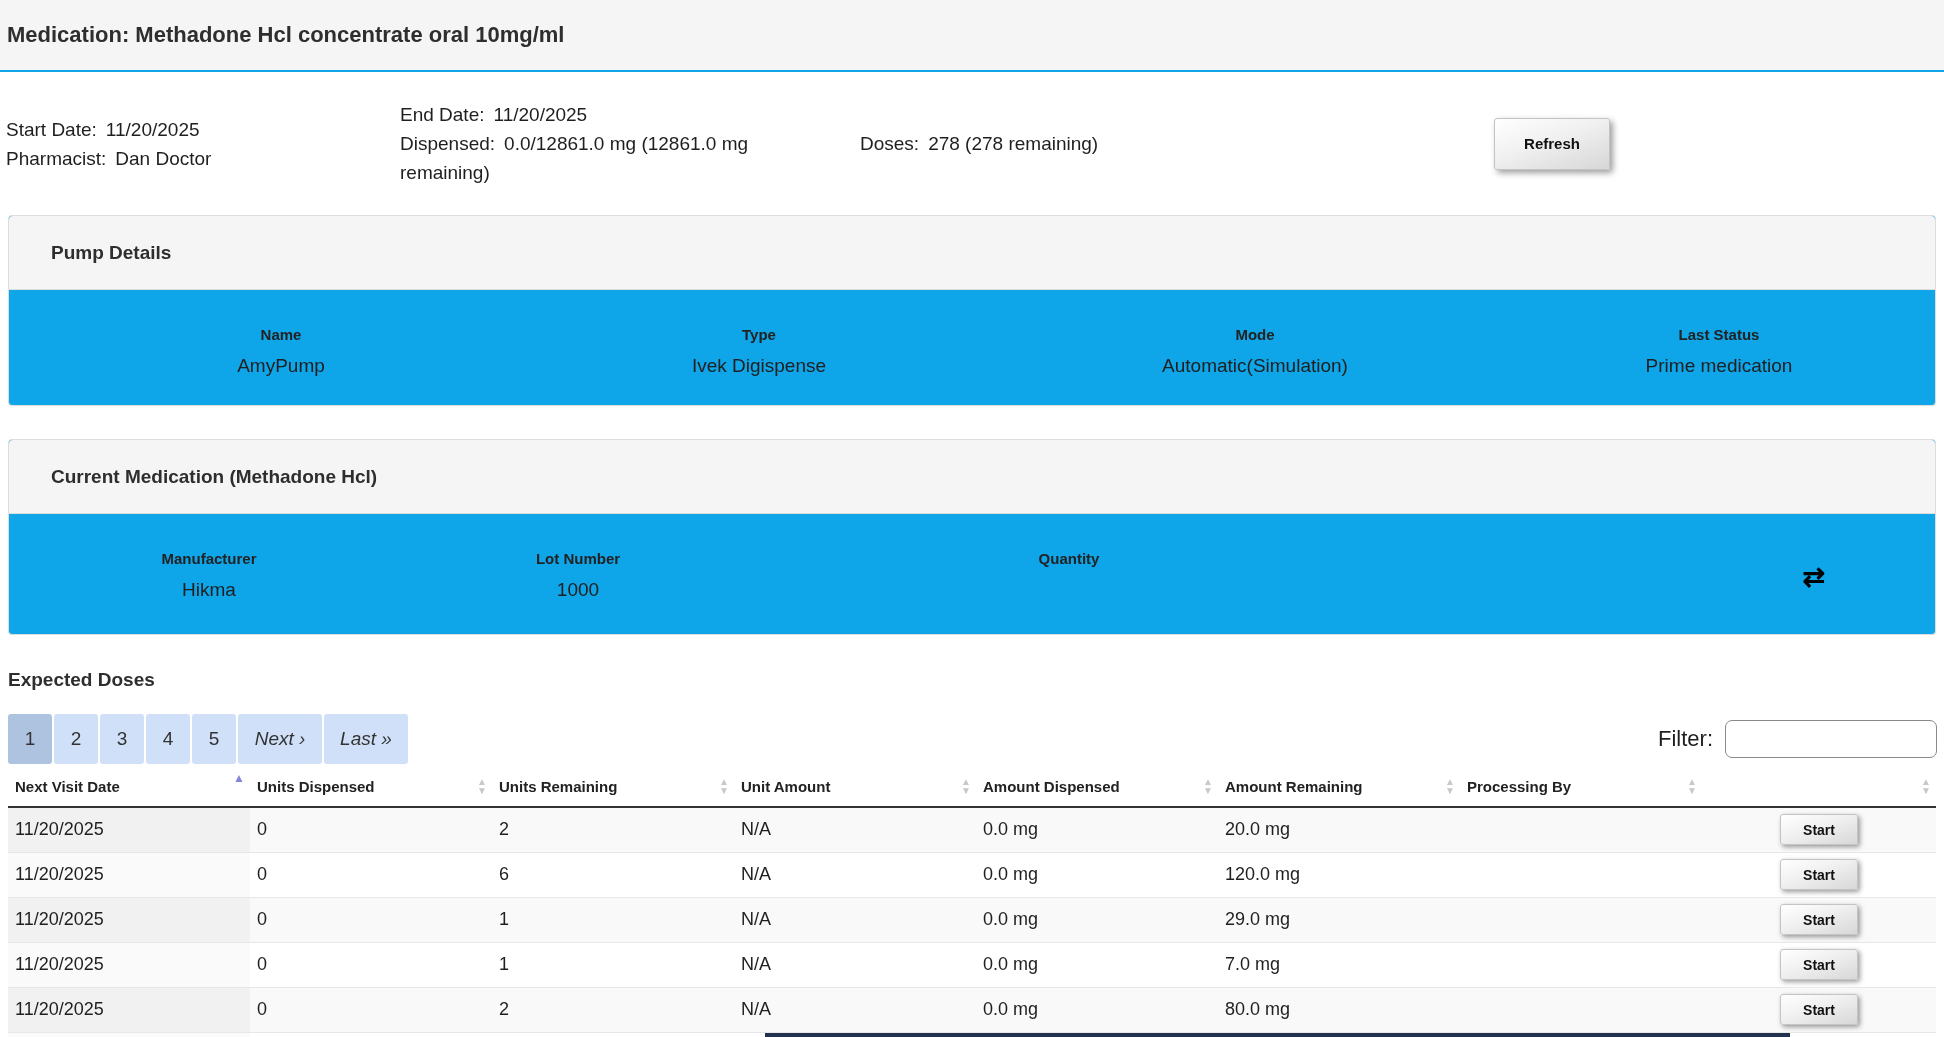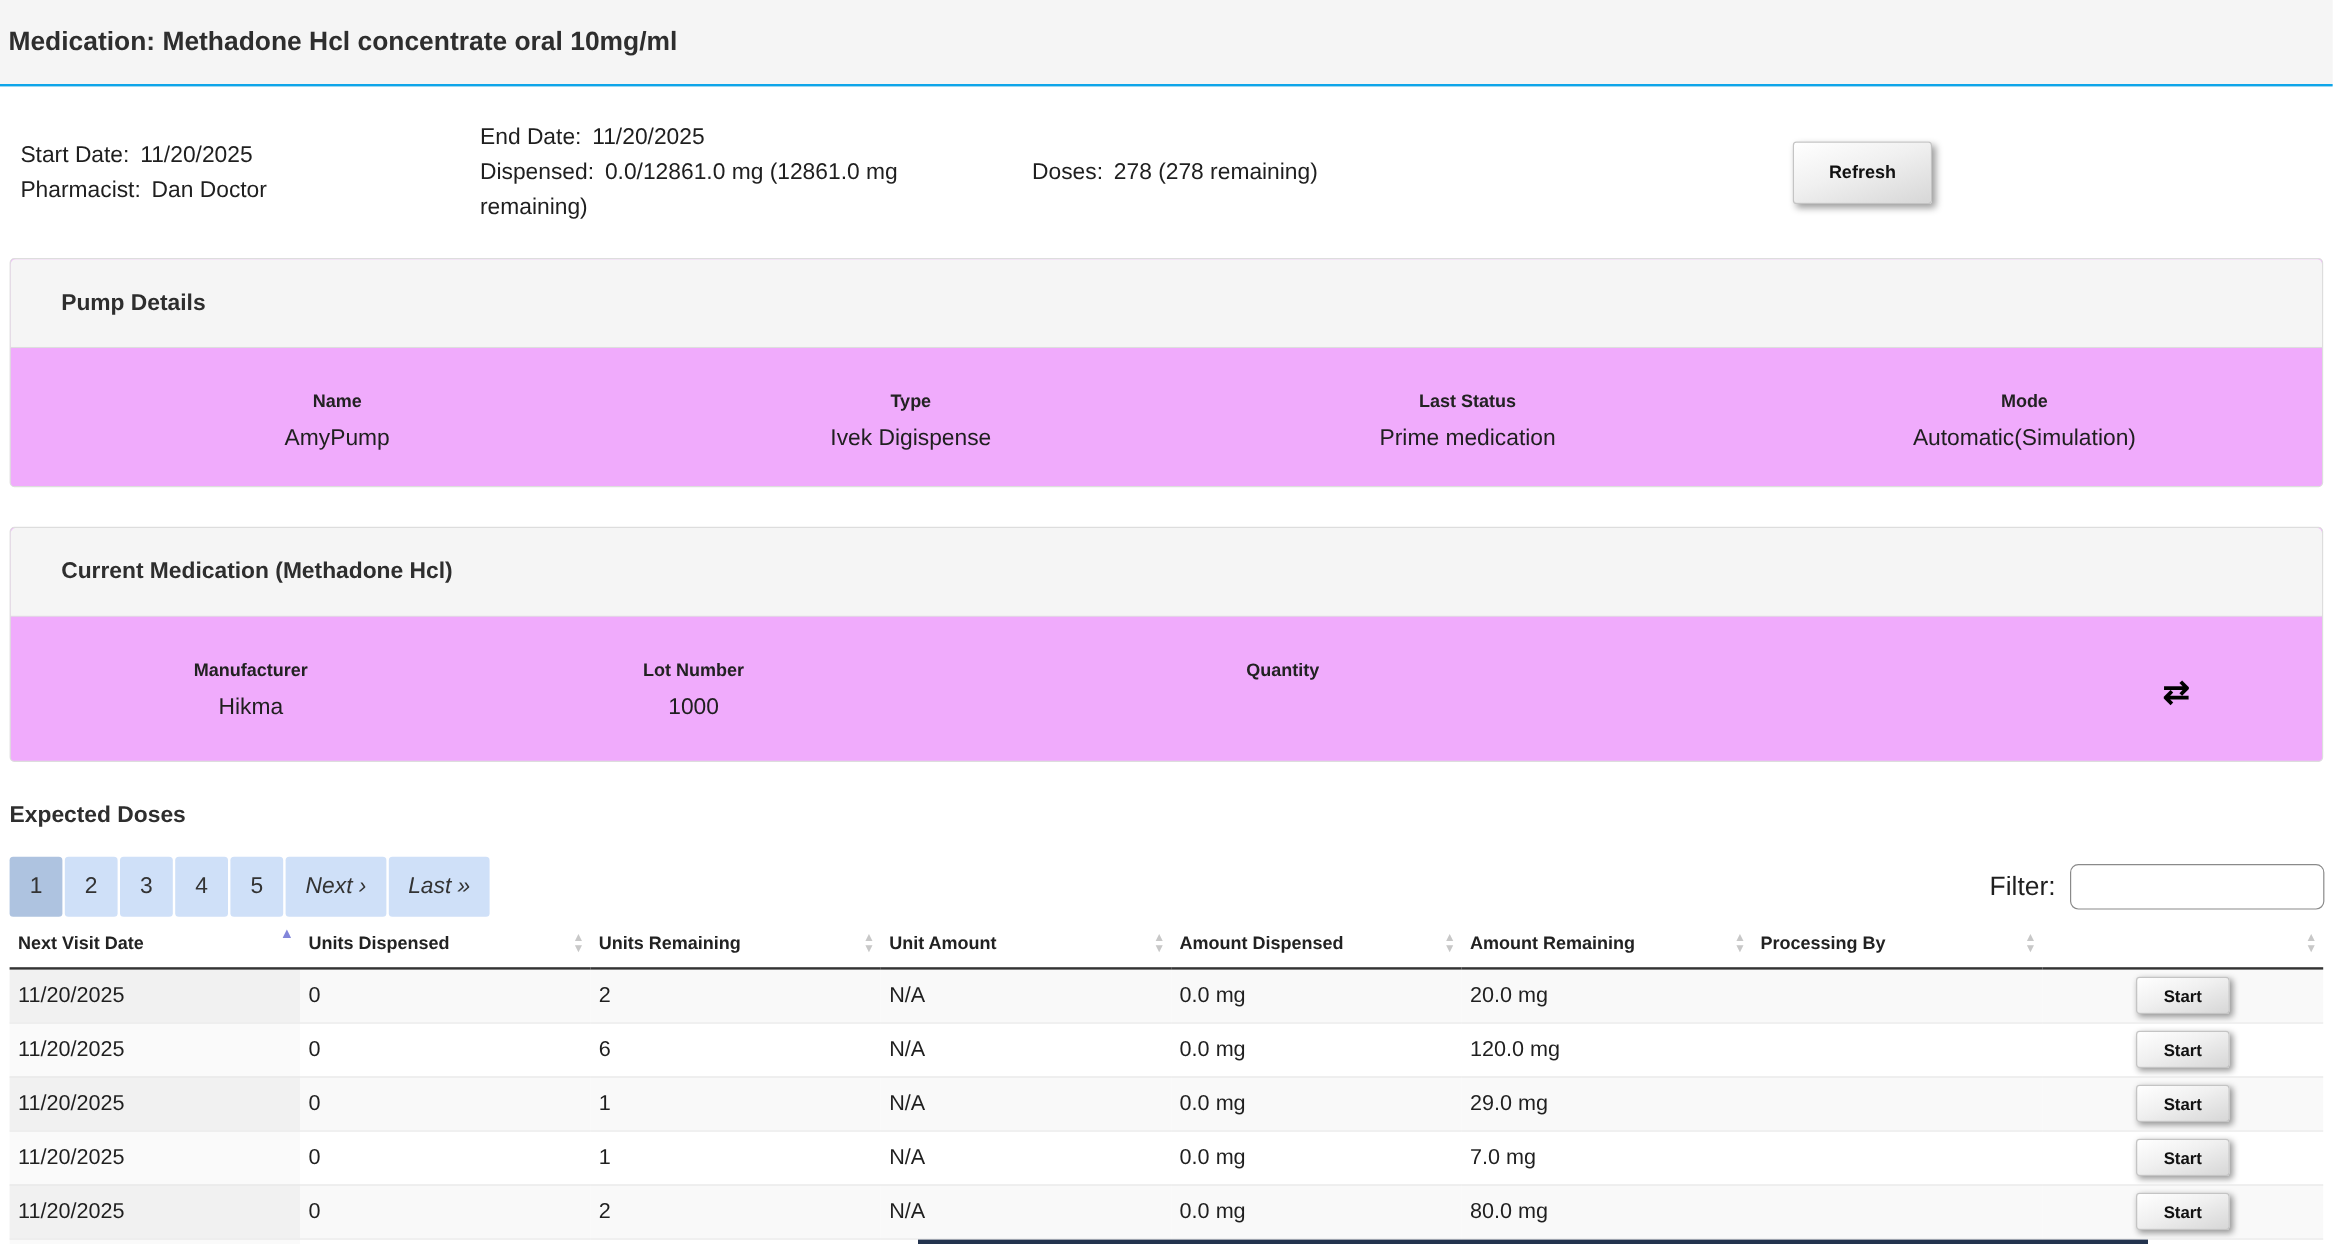--- a/index.html
+++ b/index.html
@@ -6,32 +6,32 @@
   html,body { width:1944px; height:1037px; overflow:hidden; background:#fff;
     font-family:"Liberation Sans", sans-serif; color:#1f1f1f; }
 
   
   .title-bar { height:72px; background:#f5f5f5; border-bottom:2px solid #0ea5e9;
     display:flex; align-items:center; padding-left:7px; }
   .title-bar h1 { font-size:22px; font-weight:700; color:#2e2e2e; }
 
   
   .info { height:143px; display:flex; align-items:center; font-size:19px; line-height:29px; }
-  .info .col1 { width:400px; padding-left:17px; }
+  .info .col1 { width:400px; padding-left:6px; }
   .info .col2 { width:460px; padding-right:62px; }
   .info .col3 { flex:1; }
   .info .lbl { margin-right:9px; }
   .btn3d { background:linear-gradient(160deg,#ffffff 0%,#f0f0f0 45%,#d7d7d7 100%);
     border:1px solid #c4c4c4; border-radius:3px; font-weight:700; color:#111;
     box-shadow:3px 3px 6px rgba(0,0,0,0.38); cursor:pointer;
     font-family:"Liberation Sans", sans-serif; }
   .refresh-btn { width:116px; height:52px; font-size:15px; margin-right:334px; }
 
   
-  .panel { margin:0 8px; border:1px solid #ddd; border-radius:4px; background:#f0abfc; }
+  .panel { margin:0 8px; border:1px solid #ddd; border-radius:4px; background:#0ea5e9; }
   .panel.pump { margin-top:0; }
   .panel.med  { margin-top:33px; }
   .panel-header { background:#f5f5f5; border-bottom:1px solid #ddd;
     border-radius:4px 4px 0 0; padding:23px 0 23px 42px; }
   .panel-header .panel-title { font-size:19px; font-weight:700; color:#2e2e2e; line-height:27px; }
   .panel-body { display:flex; padding-top:36px;text-align:center; }
   .panel.pump .panel-body { padding-bottom:26px; padding-left:42px; }
   .panel.med  .panel-body { padding-bottom:31px; padding-left:52px; }
   .field .f-label { font-size:15px; font-weight:700; color:#222; line-height:18px; }
   .field .f-value { font-size:19px; line-height:27px; margin-top:8px; color:#1f1f1f; }
@@ -113,27 +113,27 @@
   </div>
   <div class="panel-body">
     <div class="field pump-f0">
       <div class="f-label">Name</div>
       <div class="f-value">AmyPump</div>
     </div>
     <div class="field pump-f1">
       <div class="f-label">Type</div>
       <div class="f-value">Ivek Digispense</div>
     </div>
+    <div class="field pump-f2">
+      <div class="f-label">Mode</div>
+      <div class="f-value">Automatic(Simulation)</div>
+    </div>
     <div class="field pump-f3">
       <div class="f-label">Last Status</div>
       <div class="f-value">Prime medication</div>
-    </div>
-    <div class="field pump-f2">
-      <div class="f-label">Mode</div>
-      <div class="f-value">Automatic(Simulation)</div>
     </div>
   </div>
 </div>
 
 <div class="panel med">
   <div class="panel-header">
     <div class="panel-title">Current Medication (Methadone Hcl)</div>
   </div>
   <div class="panel-body">
     <div class="field med-f0">

